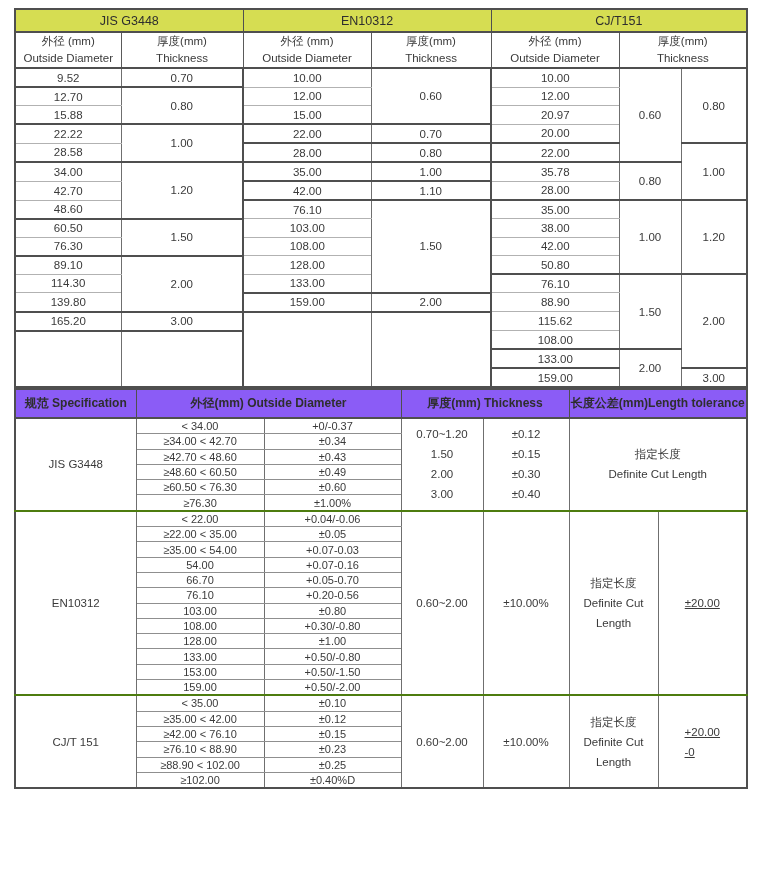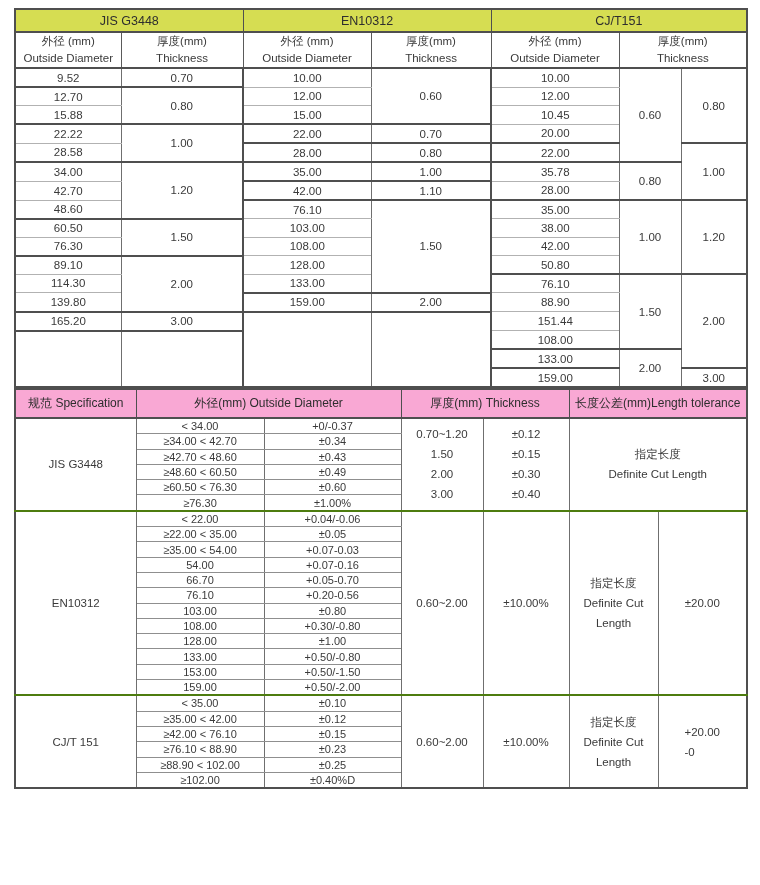--- a/index.html
+++ b/index.html
@@ -62,43 +62,43 @@
   .spec td.gt{border-top:2px solid #4f4f4f;}
   .spec td.dl{border-left:2px solid #4f4f4f;}
   
   .tol th,.tol td{
     text-align:center;
     vertical-align:middle;
     overflow:hidden;
     padding:0;
   }
   .tol .hd{
-    background:#f9a8d4;
-    font-weight:normal;
+    background:#8b5cf6;
+    font-weight:bold;
     font-size:12px;
     color:#2e2e2e;
     height:27px;
     border:1px solid #4f4f4f;
     border-bottom:2px solid #4f4f4f;
     margin-left:28px;
   }
   .tol td{
     font-size:11px;
     height:14.3px;
     color:#3a3a3a;
     white-space:pre-line;
     line-height:14px;
     border-left:1px solid #6f6f6f;
     border-right:1px solid #6f6f6f;
     border-top:1px solid #8f8f8f;
     border-bottom:1px solid #8f8f8f;
   }
   .tol td.gt{border-top:2px solid #4d7c0f;margin-left:20px;}
   .tol td.big{font-size:11.5px;line-height:20px;}
-  .tol td .lblock{display:inline-block;text-align:left;}
+  .tol td .lblock{display:inline-block;text-align:left;text-decoration:underline;}
 </style>
 </head>
 <body>
 
 <div class="wrap">
 
 
   <table class="spec">
     <colgroup>
         <col style="width: 106px;">
@@ -142,21 +142,21 @@
         </tr>
         <tr>
           <td class="gt">12.70</td>
           <td rowspan="2" class="gt">0.80</td>
           <td class="dl">12.00</td>
           <td class="dl">12.00</td>
         </tr>
         <tr>
           <td>15.88</td>
           <td class="dl">15.00</td>
-          <td class="dl">10.45</td>
+          <td class="dl">20.97</td>
         </tr>
         <tr>
           <td class="gt">22.22</td>
           <td rowspan="2" class="gt">1.00</td>
           <td class="gt dl">22.00</td>
           <td class="gt">0.70</td>
           <td class="dl">20.00</td>
         </tr>
         <tr>
           <td>28.58</td>
@@ -215,21 +215,21 @@
           <td>139.80</td>
           <td class="gt dl">159.00</td>
           <td class="gt">2.00</td>
           <td class="dl">88.90</td>
         </tr>
         <tr>
           <td class="gt">165.20</td>
           <td class="gt">3.00</td>
           <td rowspan="4" class="gt dl"></td>
           <td rowspan="4" class="gt"></td>
-          <td class="dl">151.44</td>
+          <td class="dl">115.62</td>
         </tr>
         <tr>
           <td rowspan="3" class="gt"></td>
           <td rowspan="3" class="gt"></td>
           <td class="dl">108.00</td>
         </tr>
         <tr>
           <td class="gt dl">133.00</td>
           <td rowspan="2" class="gt">2.00</td>
         </tr>

